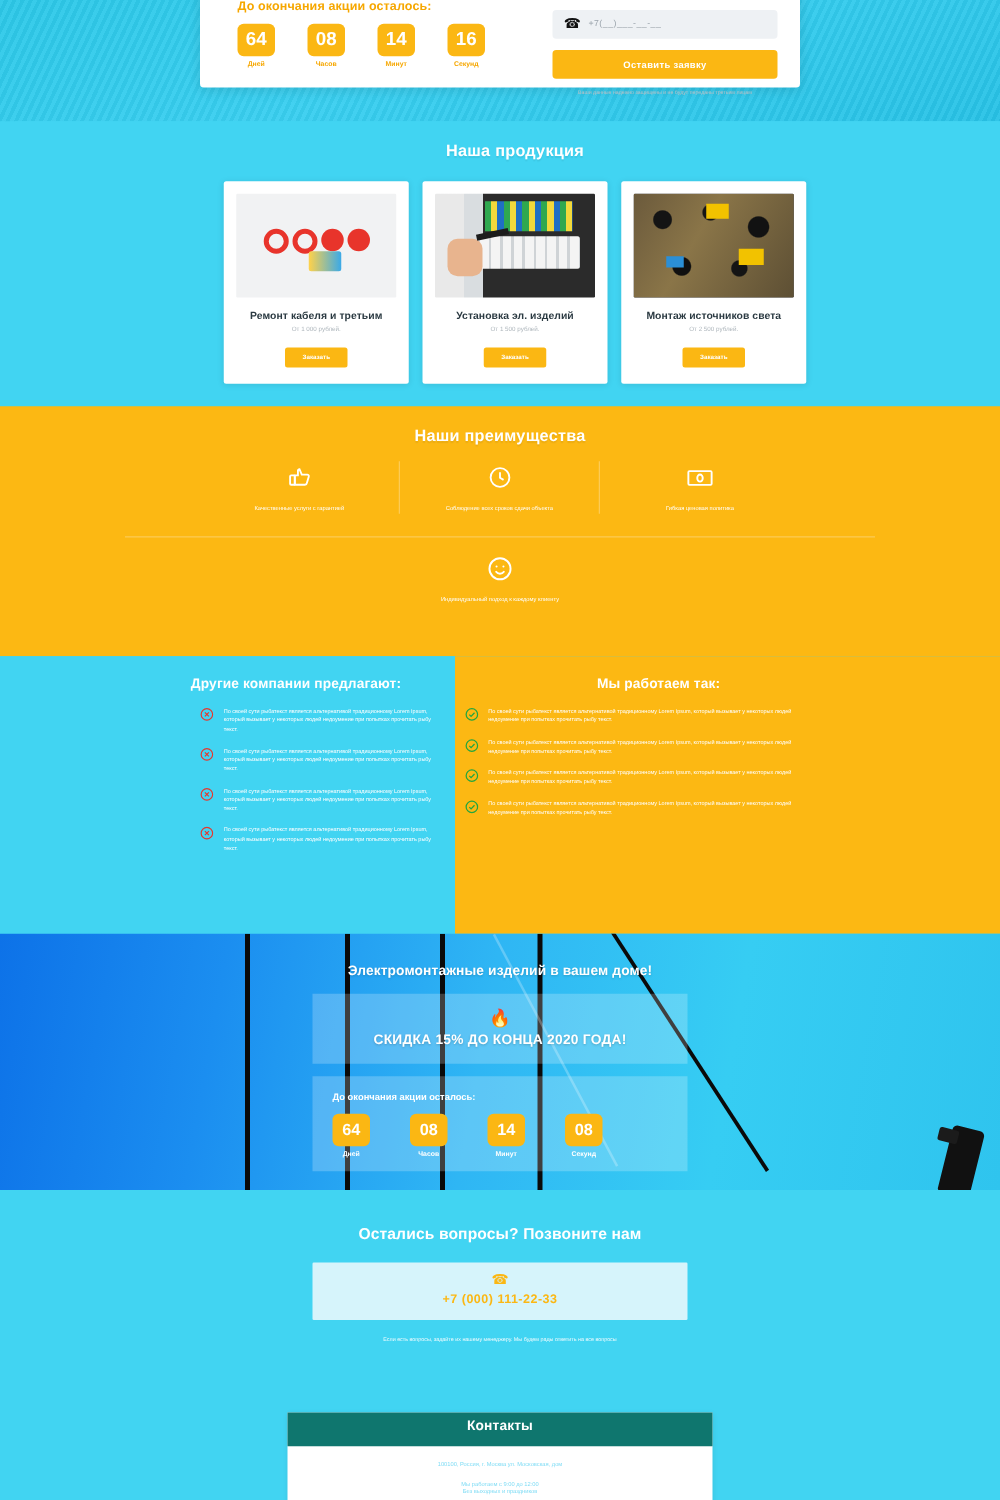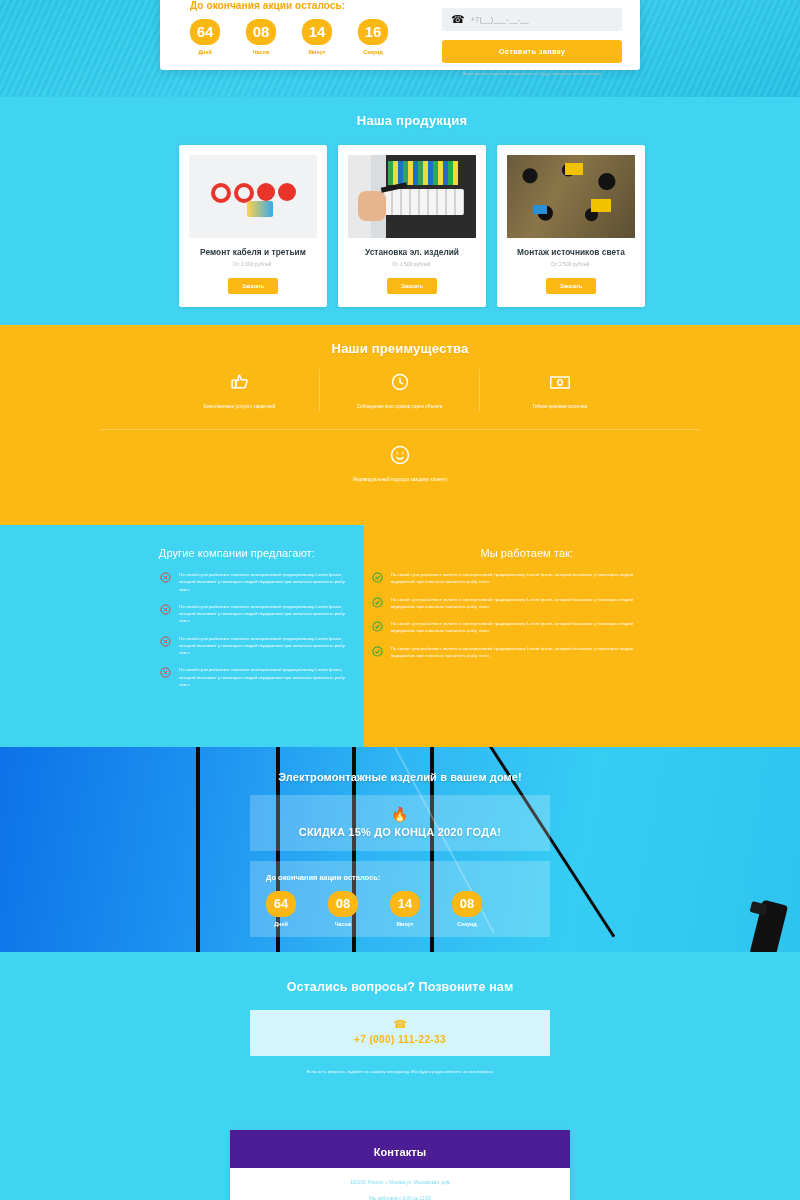--- a/index.html
+++ b/index.html
@@ -27,21 +27,21 @@
   }
   .timer-block { position: absolute; left: 30px; top: 120px; width: 240px; }
   .timer-title {
     color: #f6a700; font-weight: bold; font-size: 10px;
     letter-spacing: .1px; margin-bottom: 8px; white-space: nowrap;
   }
   .timer-row { display: flex; gap: 26px; }
   .timer-unit { width: 30px; text-align: center; }
   .timer-num {
     background: #fbb713; color: #fff; font-weight: bold; font-size: 15px;
-    border-radius: 12px; padding: 5px 0 6px; line-height: 1;
+    border-radius: 5px; padding: 5px 0 6px; line-height: 1;
   }
   .timer-lbl { color: #f6a700; font-size: 5.5px; margin-top: 4px; font-weight: bold; }
 
   .hero-form {
     position: absolute; right: 18px; top: 128px; width: 180px;
   }
   .phone-field {
     display: flex; align-items: center; gap: 6px;
     background: #eef1f4; border-radius: 3px; padding: 6px 9px;
   }
@@ -117,22 +117,22 @@
   .adv-bottom { text-align: center; margin-top: 12px; }
 
   
   .compare {
     position: absolute; left: 0; top: 525px; width: 800px; height: 222px;
     display: flex;
   }
   .cmp-left { width: 400px; background: #41d4f2; }
   .cmp-right { width: 480px; background: #fcb813; }
   .cmp-title {
-    text-align: center; color: #fff; font-weight: normal; font-size: 11px;
-    padding-top: 22px; letter-spacing: .1px;
+    text-align: center; color: #fff; font-weight: bold; font-size: 11px;
+    padding-top: 16px; letter-spacing: .1px;
   }
   .cmp-left .cmp-title { padding-left: 110px; }
   .cmp-right .cmp-title { padding-right: 110px; }
   .cmp-list { margin-top: 12px; }
   .cmp-left .cmp-list { padding-left: 160px; padding-right: 10px; }
   .cmp-right .cmp-list { padding-left: 8px; padding-right: 160px; }
   .cmp-row { display: flex; gap: 8px; margin-bottom: 10px; }
   .cmp-txt { font-size: 4.4px; color: #fff; line-height: 1.65; }
   .mark { flex: 0 0 11px; width: 11px; height: 11px; margin-top: 1px; }
 
@@ -205,22 +205,22 @@
   
   .contacts-wrap {
     position: absolute; left: 0; top: 1092px; width: 800px; height: 108px;
     background: #41d4f2;
   }
   .contacts-card {
     width: 340px; margin: 38px auto 0; background: #fff;
     box-shadow: 0 1px 5px rgba(0,0,0,.10);
   }
   .contacts-head {
-    background: #4c1d95; color: #fff; font-weight: bold; font-size: 11px;
-    text-align: center; padding: 16px 0 10px; letter-spacing: .1px;
+    background: #0f766e; color: #fff; font-weight: bold; font-size: 11px;
+    text-align: center; padding: 5px 0 10px; letter-spacing: .1px;
   }
   .contacts-body { padding: 12px 0 10px; text-align: center; }
   .contacts-line { font-size: 4.6px; color: #7fdcf5; line-height: 1.2; }
   .contacts-gap { height: 10px; }
 </style>
 </head>
 <body>
 
 <div class="page">
 

